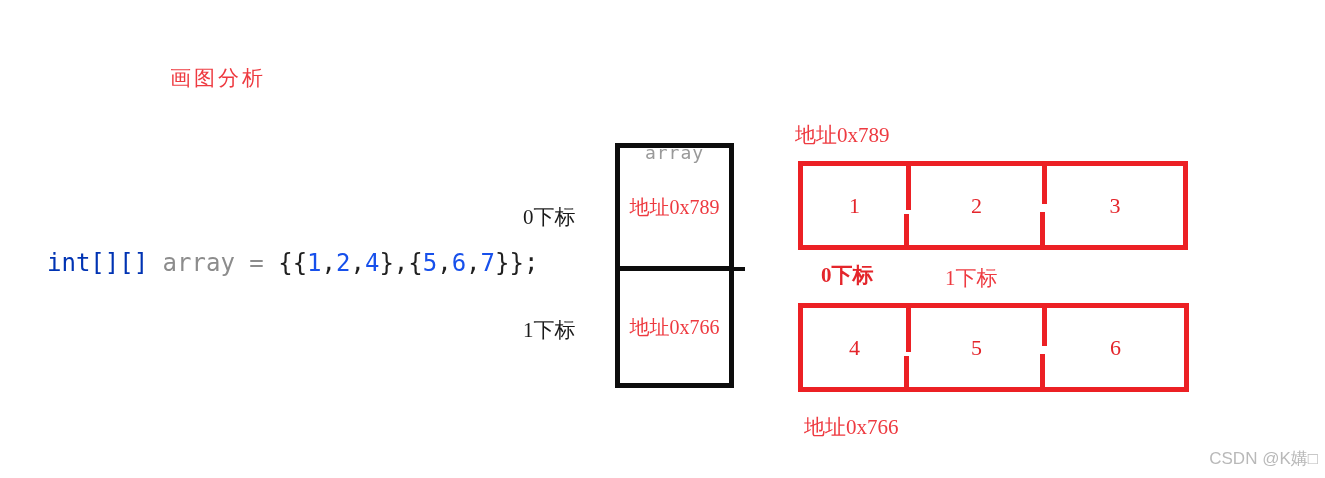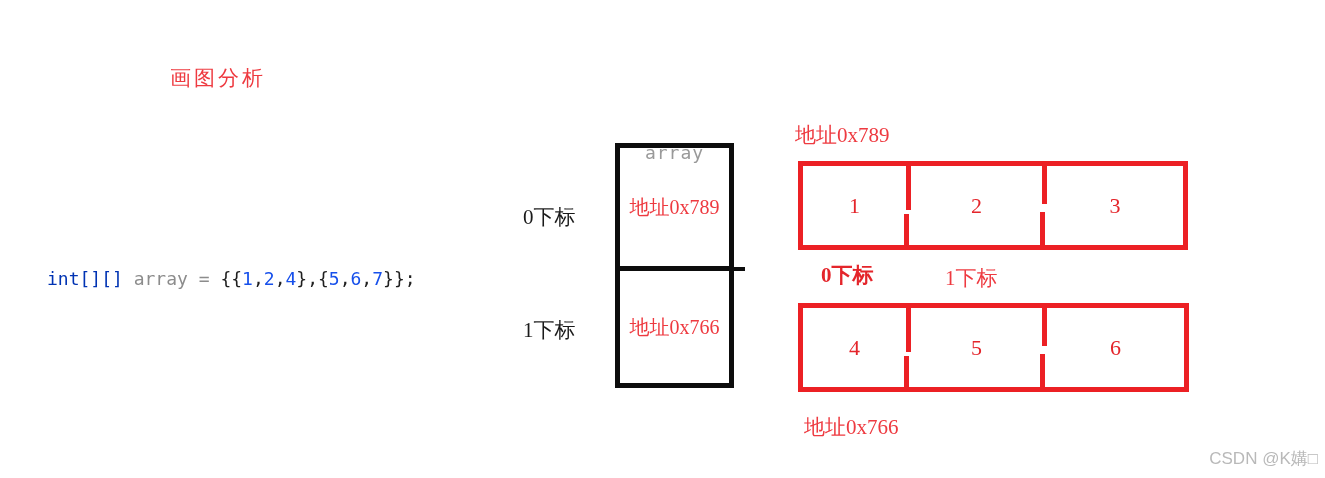--- a/index.html
+++ b/index.html
@@ -16,23 +16,23 @@
   
   .title{
     left:170px;top:64px;
     font-size:21px;letter-spacing:3px;
     color:#ee3a40;
     white-space:nowrap;
   }
 
   
   .code{
-    left:47px;top:268px;
+    left:47px;top:249px;
     font-family:"DejaVu Sans Mono", monospace;
-    font-size:18px;
+    font-size:24px;
     white-space:pre;
   }
 
   
   .parray-label{
     left:615px;top:107px;width:119px;
     text-align:center;
     font-family:"DejaVu Sans Mono", monospace;
     font-size:18px;letter-spacing:1px;
     color:#999999;

